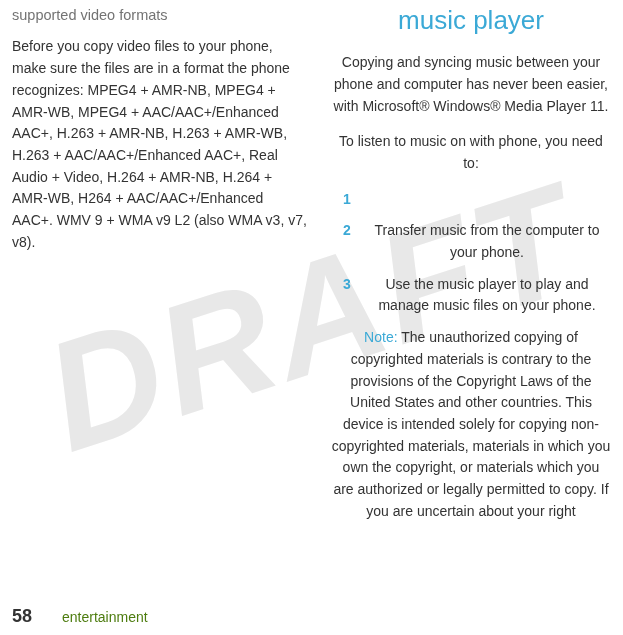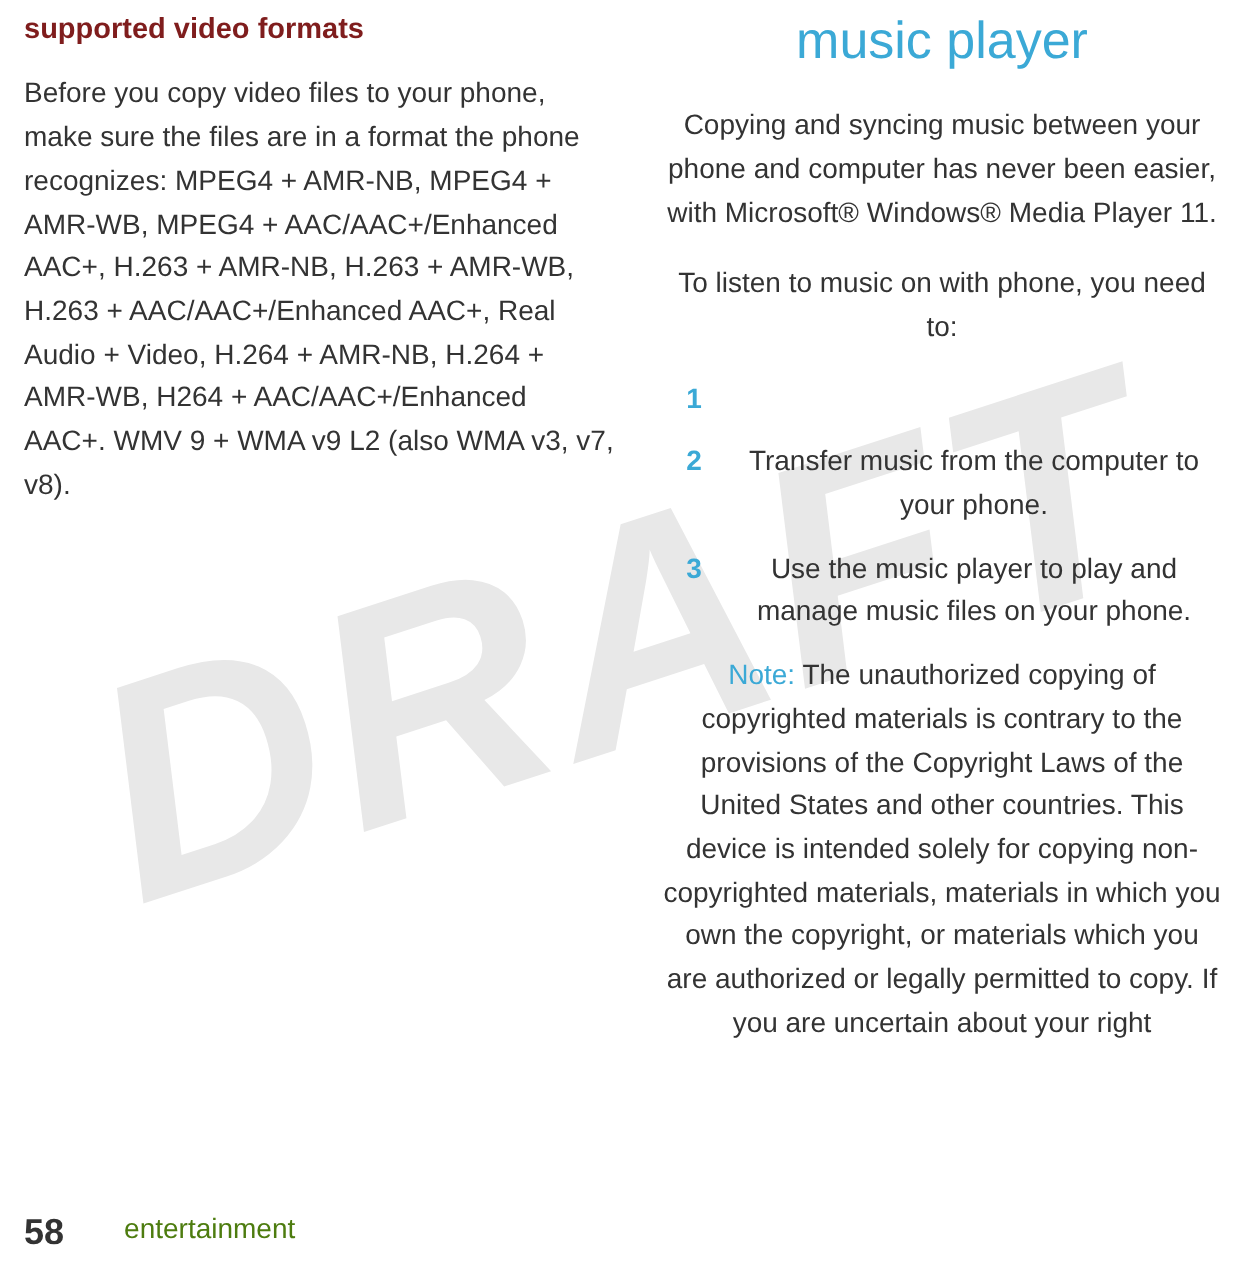--- a/index.html
+++ b/index.html
@@ -35,23 +35,23 @@
     }
     .col {
       flex: 1;
       font-size: 14px;
       line-height: 1.55;
       color: #333;
     }
     .col-left { flex: 0 0 295px; }
     .col-right { flex: 1; text-align: center; }
     .subheading {
-      color: #7f1d1d;
+      color: #737373;
       font-size: 14.5px;
-      font-weight: bold;
+      font-weight: normal;
       margin-bottom: 10px;
     }
     .heading-main {
       color: #3ba9d6;
       font-size: 26px;
       font-weight: normal;
       margin-bottom: 12px;
       margin-top: -4px;
     }
     .para {
@@ -70,21 +70,21 @@
     .list-text { flex: 1; }
     .note-label {
       color: #3ba9d6;
       font-weight: normal;
     }
     .footer {
       position: absolute;
       bottom: 8px;
       left: 12px;
       display: flex;
-      align-items: flex-start;
+      align-items: center;
       gap: 30px;
       z-index: 1;
     }
     .page-num {
       font-size: 18px;
       font-weight: bold;
       color: #333;
     }
     .footer-section {
       color: #4d7c0f;

